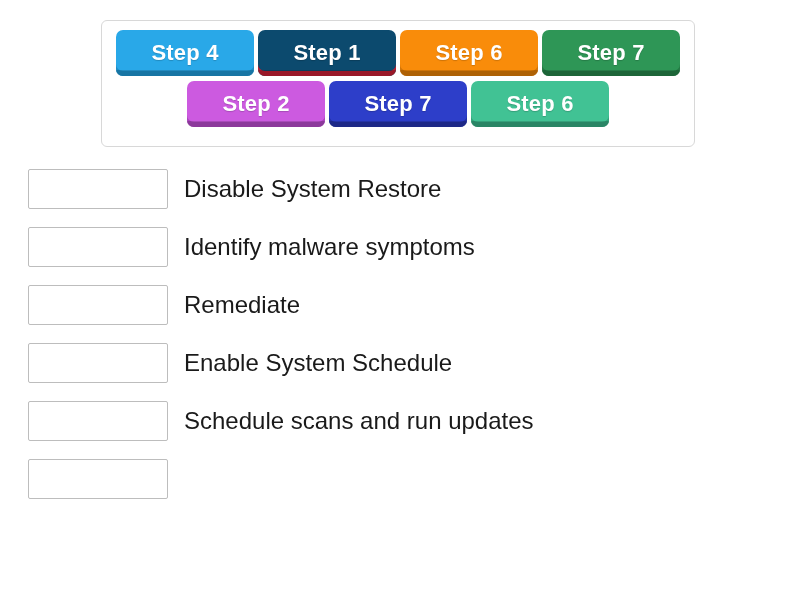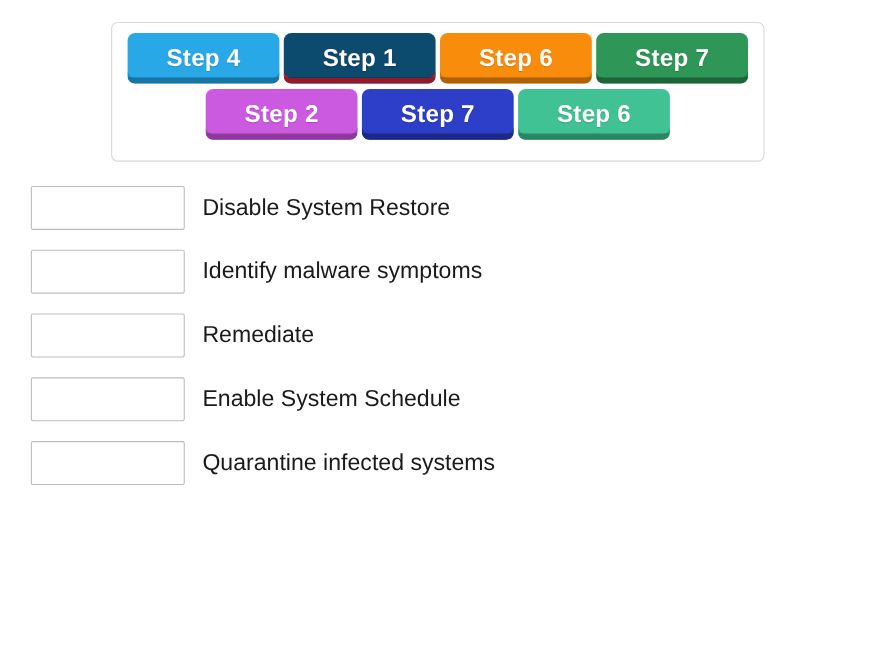--- a/index.html
+++ b/index.html
@@ -85,21 +85,21 @@
     width: 140px;
     height: 40px;
     min-width: 140px;
     box-sizing: border-box;
     background: #ffffff;
     border: 1px solid #bdbdbd;
     border-radius: 2px;
   }
   .answer-text {
     margin-left: 16px;
-    font-size: 21px;
+    font-size: 24px;
     line-height: 34px;
     color: #1a1a1a;
     font-weight: normal;
     white-space: nowrap;
   }
 </style>
 </head>
 <body>
 
 <div id="tiles-tray">
@@ -142,15 +142,18 @@
   <div class="answer-row">
     <div class="drop-blank"></div>
     <div class="answer-text">Remediate</div>
   </div>
   <div class="answer-row">
     <div class="drop-blank"></div>
     <div class="answer-text">Enable System Schedule</div>
   </div>
   <div class="answer-row">
     <div class="drop-blank"></div>
-    <div class="answer-text">Quarantine infected systems</div>
+    <div class="answer-text">Schedule scans and run updates</div>
+  </div>
+  <div class="answer-row">
+    <div class="drop-blank"></div>
   </div>
 </div>
 
 </body></html>

